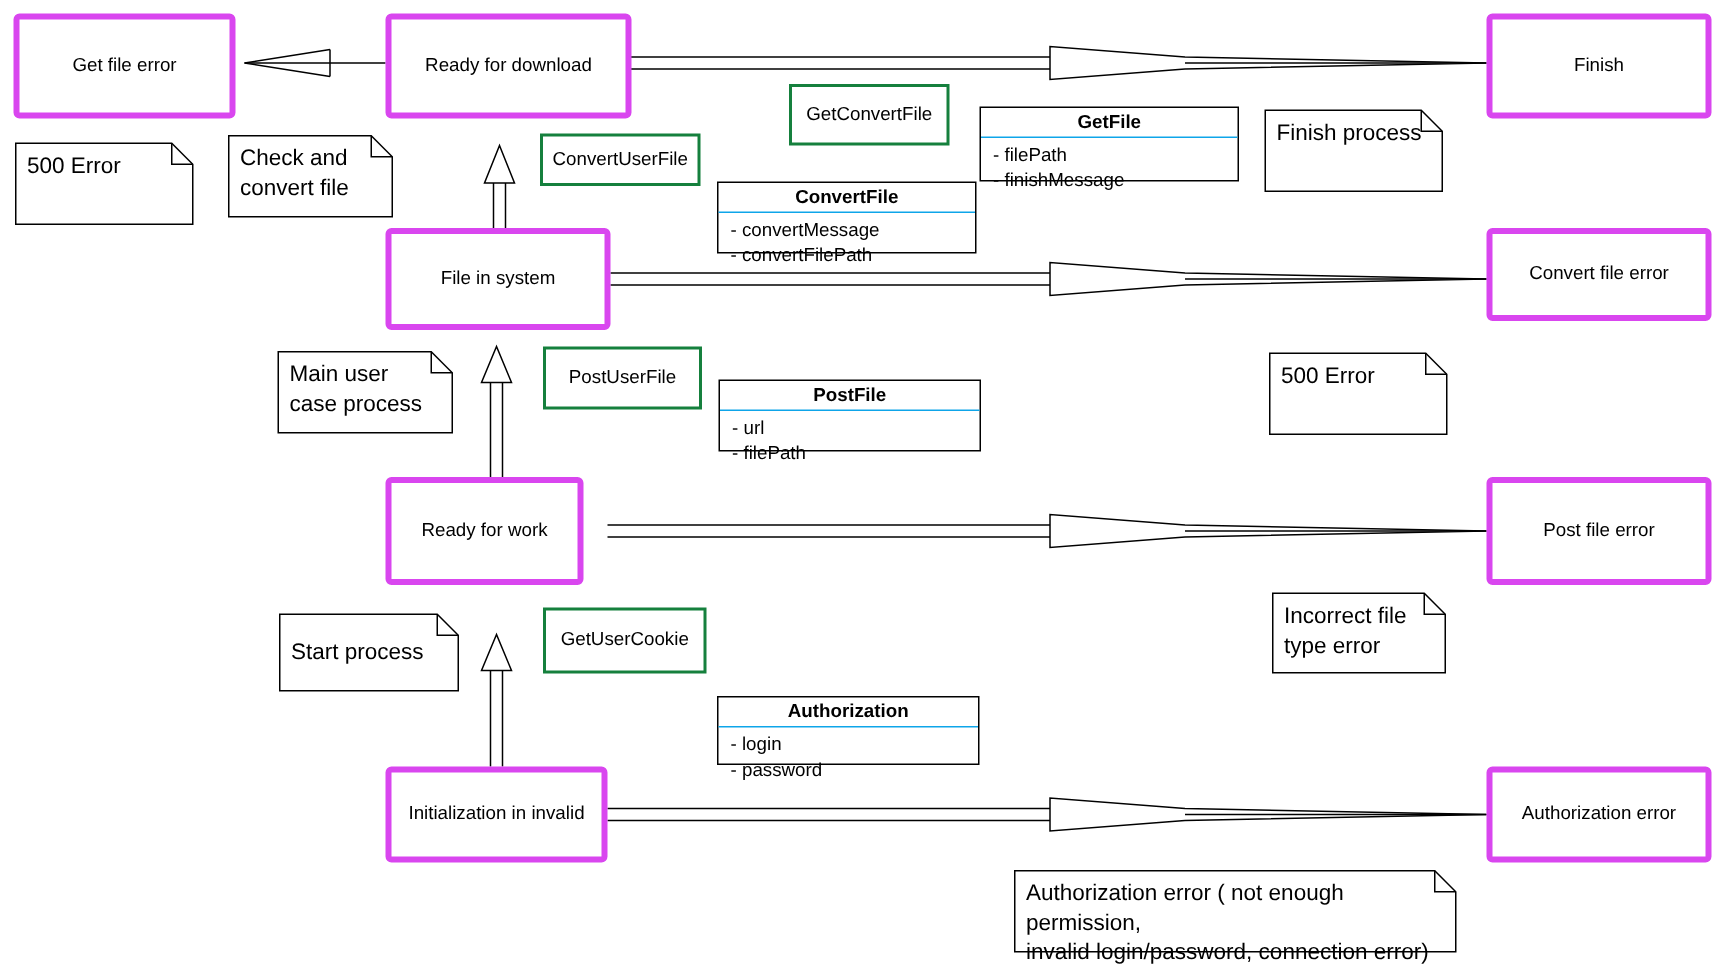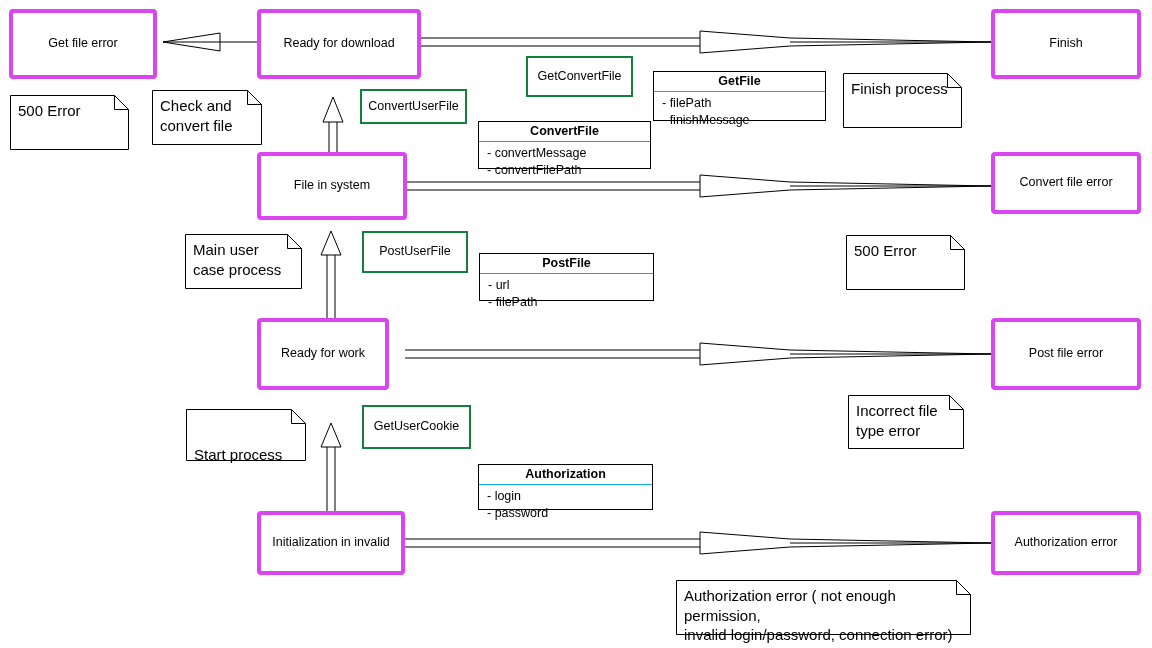--- a/index.html
+++ b/index.html
@@ -272,21 +272,21 @@
       <path d="M104.5,0.5 L104.5,14.5 L118.5,14.5" fill="none" stroke="#000000" stroke-width="1"></path>
     </svg>
     <div class="note-text">500 Error</div>
   </div>
 
   <div class="note" style="left:186px; top:409px; width:120px; height:52px;">
     <svg viewBox="0 0 120 52" preserveAspectRatio="none" width="120" height="52">
       <path d="M0.5,0.5 L105.5,0.5 L119.5,14.5 L119.5,51.5 L0.5,51.5 Z" fill="#ffffff" stroke="#000000" stroke-width="1"></path>
       <path d="M105.5,0.5 L105.5,14.5 L119.5,14.5" fill="none" stroke="#000000" stroke-width="1"></path>
     </svg>
-    <div class="note-text" style="padding-top:16px;margin-top:20px;">Start process</div>
+    <div class="note-text" style="padding-top:16px;">Start process</div>
   </div>
 
   <div class="note" style="left:848px; top:395px; width:116px; height:54px;">
     <svg viewBox="0 0 116 54" preserveAspectRatio="none" width="116" height="54">
       <path d="M0.5,0.5 L101.5,0.5 L115.5,14.5 L115.5,53.5 L0.5,53.5 Z" fill="#ffffff" stroke="#000000" stroke-width="1"></path>
       <path d="M101.5,0.5 L101.5,14.5 L115.5,14.5" fill="none" stroke="#000000" stroke-width="1"></path>
     </svg>
     <div class="note-text">Incorrect file
 type error</div>
   </div>

